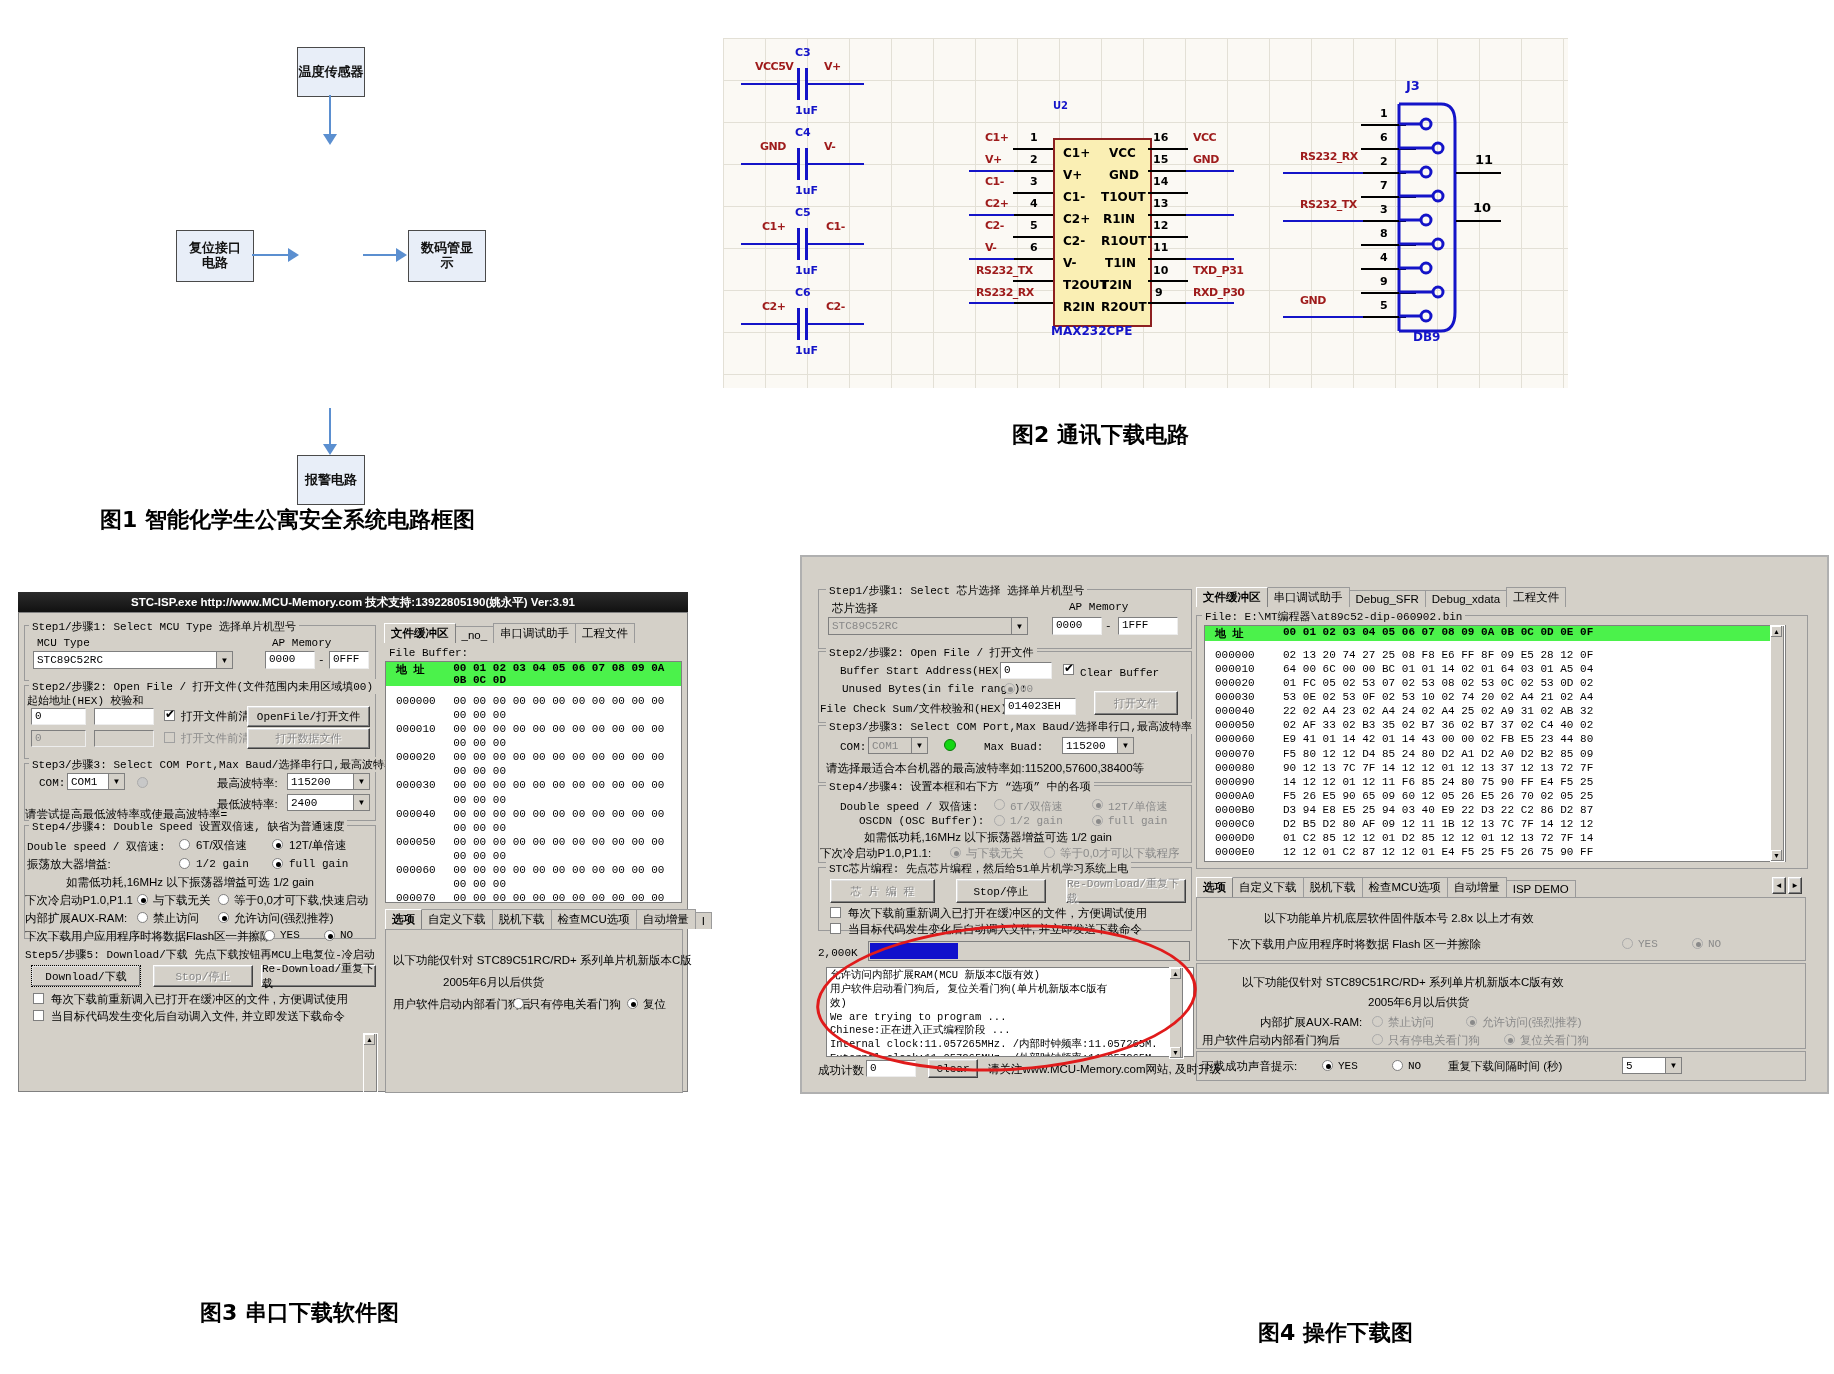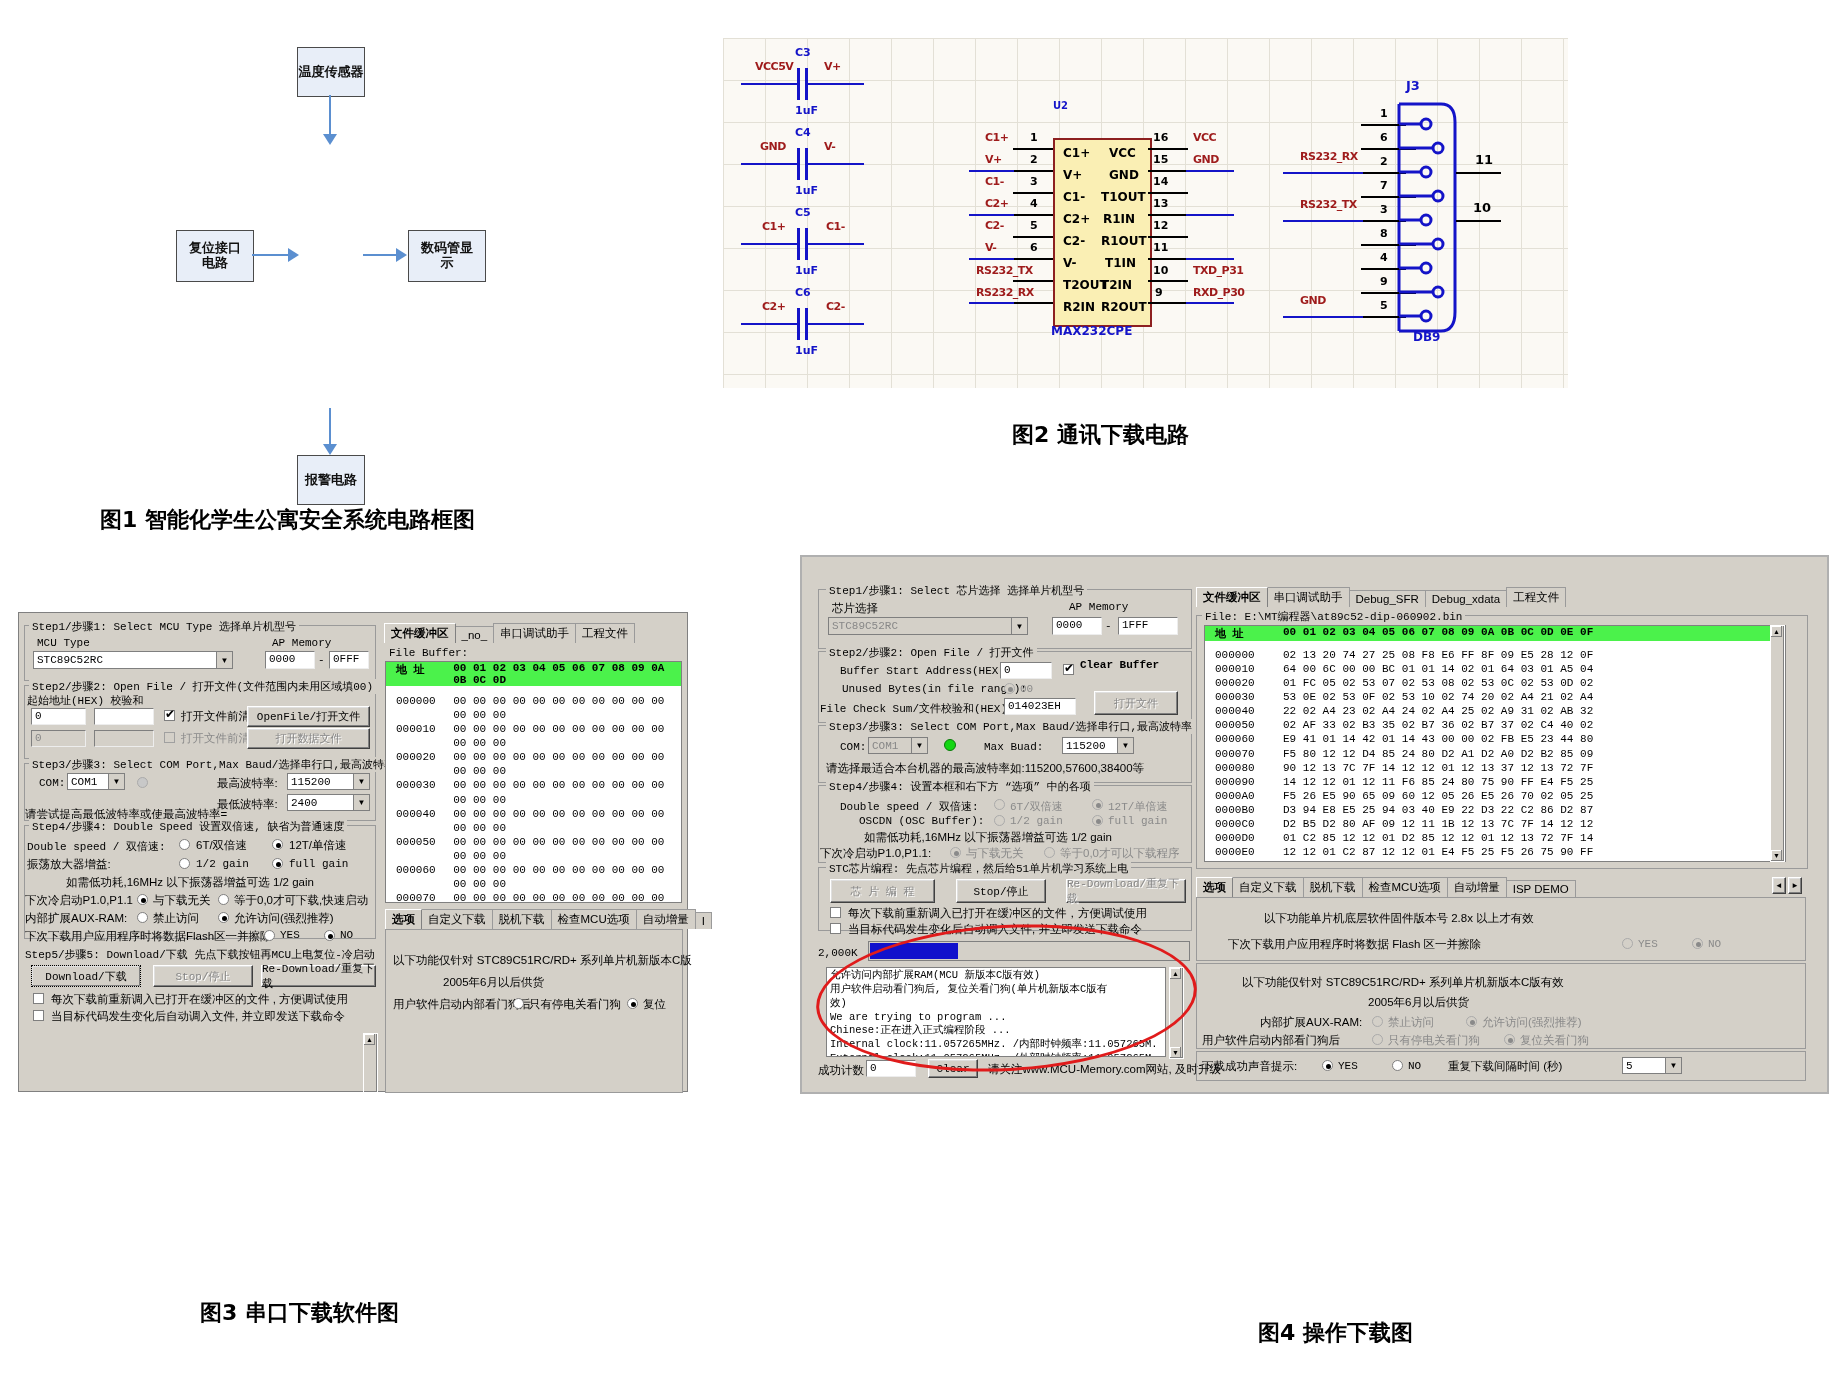--- a/index.html
+++ b/index.html
@@ -284,20 +284,23 @@
   </svg>
 
   <div class="wire" style="left:733px;top:134px;width:45px;height:2px;"></div>
   <div class="pinnum" style="left:752px;top:114px;font-size:13px;">11</div>
   <div class="wire" style="left:733px;top:182px;width:45px;height:2px;"></div>
   <div class="pinnum" style="left:750px;top:162px;font-size:13px;">10</div>
 </div>
 <div class="figcap" style="left:1012px;top:420px;">图2 通讯下载电路</div>
 
 <div class="win" style="left:18px;top:592px;width:670px;height:500px;">
+  <div class="tbar tbar3" style="width:670px;">
+    <span style="overflow:hidden;white-space:nowrap;">STC-ISP.exe    http://www.MCU-Memory.com 技术支持:13922805190(姚永平) Ver:3.91</span>
+  </div>
   <div class="client" style="position:absolute;left:0;top:20px;width:668px;height:478px;">
 
     <div class="grp" style="left:5px;top:12px;width:350px;height:54px;"></div>
     <div class="grpt" style="left:10px;top:6px;">Step1/步骤1: Select MCU Type  选择单片机型号</div>
     <div class="lbl" style="left:18px;top:24px;">MCU Type</div>
     <div class="lbl" style="left:253px;top:24px;">AP Memory</div>
     <div class="combo" style="left:14px;top:38px;width:200px;height:18px;">
       <span class="cv">STC89C52RC</span>
       <span class="ar">▼</span>
     </div>
@@ -463,21 +466,21 @@
     </div>
     <div class="tf" style="left:248px;top:38px;width:50px;height:18px;">0000</div>
     <div class="lbl" style="left:301px;top:41px;">-</div>
     <div class="tf" style="left:314px;top:38px;width:60px;height:18px;">1FFF</div>
 
     <div class="grp" style="left:14px;top:72px;width:372px;height:70px;"></div>
     <div class="grpt" style="left:22px;top:66px;">Step2/步骤2: Open File / 打开文件</div>
     <div class="lbl" style="left:36px;top:86px;">Buffer Start Address(HEX):</div>
     <div class="tf" style="left:196px;top:83px;width:52px;height:17px;">0</div>
     <div class="cb on" style="left:259px;top:85px;"></div>
-    <div class="lbl" style="left:276px;top:80px;font-weight:bold;">Clear Buffer</div>
+    <div class="lbl" style="left:276px;top:88px;">Clear Buffer</div>
     <div class="lbl" style="left:38px;top:104px;">Unused Bytes(in file range):</div>
     <div class="rb dis on" style="left:200px;top:104px;"></div>
     <div class="lbl gray" style="left:216px;top:104px;">00</div>
     <div class="lbl" style="left:16px;top:122px;">File Check Sum/文件校验和(HEX):</div>
     <div class="tf" style="left:200px;top:119px;width:72px;height:17px;">014023EH</div>
     <div class="btn btnd" style="left:290px;top:112px;width:84px;height:24px;">打开文件</div>
 
     <div class="grp" style="left:14px;top:146px;width:372px;height:56px;"></div>
     <div class="grpt" style="left:22px;top:140px;">Step3/步骤3: Select COM Port,Max Baud/选择串行口,最高波特率</div>
     <div class="lbl" style="left:36px;top:162px;">COM:</div>
@@ -520,21 +523,21 @@
     <div class="cb" style="left:26px;top:328px;"></div>
     <div class="lblc" style="left:44px;top:327px;">每次下载前重新调入已打开在缓冲区的文件，方便调试使用</div>
     <div class="cb" style="left:26px;top:344px;"></div>
     <div class="lblc" style="left:44px;top:343px;">当目标代码发生变化后自动调入文件, 并立即发送下载命令</div>
 
     <div class="lbl" style="left:14px;top:368px;">2,000K</div>
     <div class="progwrap" style="left:64px;top:362px;width:322px;height:20px;">
       <div class="progbar" style="left:1px;top:1px;width:88px;height:16px;"></div>
     </div>
 
-    <div class="logbox" style="left:22px;top:388px;width:340px;height:90px;">
+    <div class="logbox" style="left:22px;top:388px;width:368px;height:90px;">
       <div>允许访问内部扩展RAM(MCU 新版本C版有效)</div>
       <div>用户软件启动看门狗后, 复位关看门狗(单片机新版本C版有</div>
       <div>效)</div>
       <div>We are trying to program ...</div>
       <div>Chinese:正在进入正式编程阶段 ...</div>
       <div>Internal clock:11.057265MHz. /内部时钟频率:11.057265M.</div>
       <div>External clock:11.057265MHz. /外部时钟频率:11.057265M.</div>
 
     </div>
     <div class="scroll" style="left:365px;top:388px;height:90px;">

